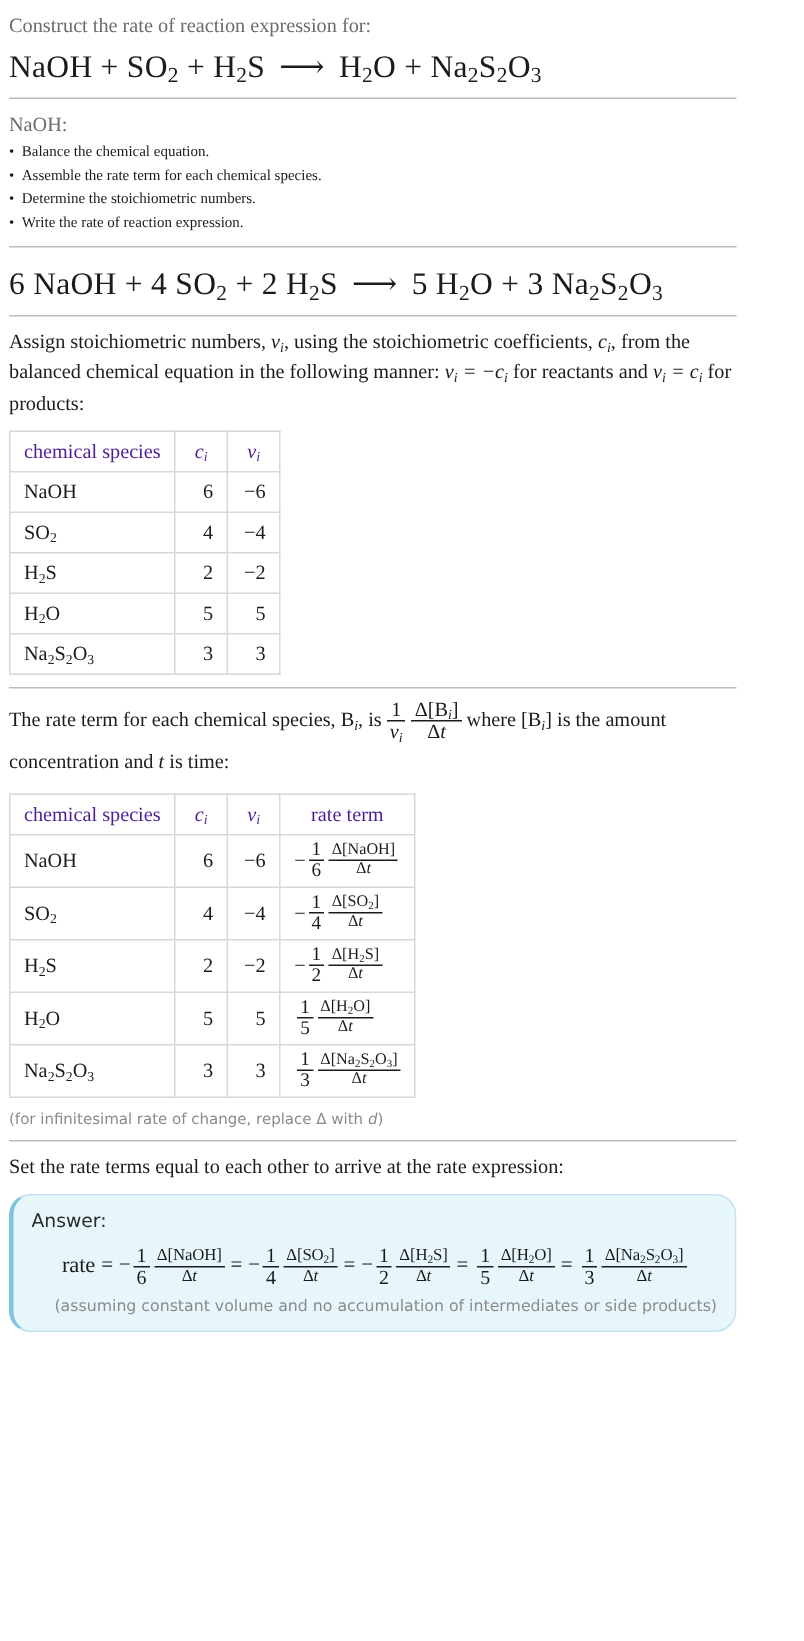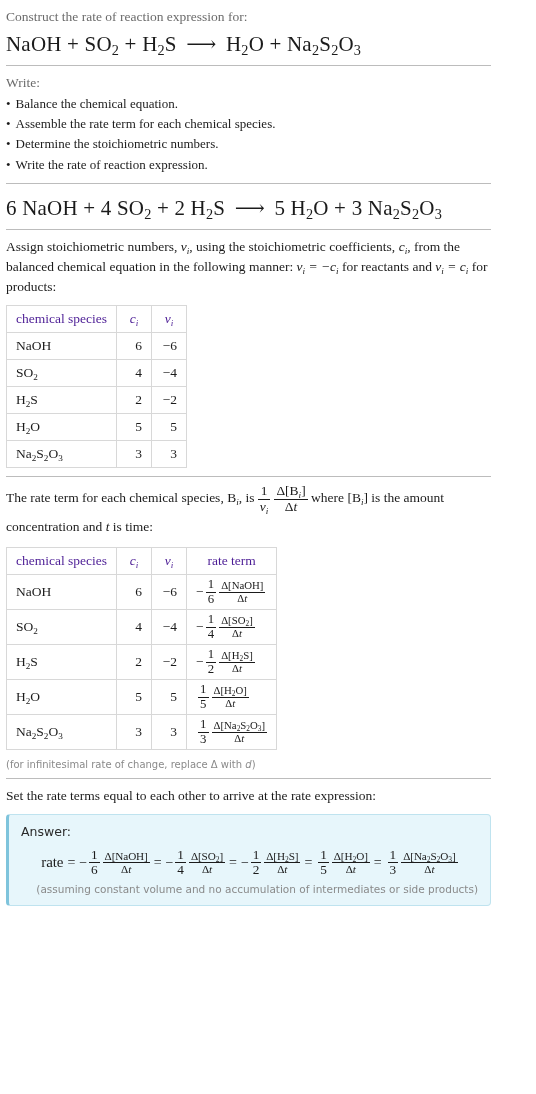--- a/index.html
+++ b/index.html
@@ -42,21 +42,21 @@
     border: 0;
     border-top: 1px solid #bcbcbc;
     margin: 0;
     height: 0;
     width: 100%;
   }
 
   .sec { padding: 7px 0 8px 0; }
 
   ul.plan { list-style: none; margin: 2px 0 0 0; padding: 0; }
-  ul.plan li { line-height: 1.55; font-size: 13px; }
+  ul.plan li { line-height: 1.55; font-size: 10px; }
   ul.plan li::before { content: "\2022"; margin-right: 5px; }
 
   table.stoich {
     border-collapse: collapse;
     margin-top: 8px;
     background: #fff;
   }
   table.stoich th, table.stoich td {
     border: 1px solid #d8d8d8;
     padding: 5px 9px;
@@ -102,21 +102,21 @@
     color: #8a8a8a;
     font-size: 10px;
     font-family: "DejaVu Sans", "Liberation Sans", sans-serif;
     margin-top: 9px;
   }
 
   .answerbox {
     background: #e7f6fb;
     border: 1px solid #bfe3ef;
     border-left: 3px solid #7fc4dc;
-    border-radius: 4px;
+    border-radius: 14px;
     padding: 9px 12px 10px 12px;
     margin-top: 8px;
     box-sizing: border-box;
   }
   .answer-title {
     font-family: "DejaVu Sans", "Liberation Sans", sans-serif;
     font-size: 12.5px;
     color: #2a2a2a;
     margin-bottom: 9px;
   }
@@ -148,21 +148,21 @@
       <span>SO<sub>2</sub></span> +
       <span>H<sub>2</sub>S</span>
       <span class="sp"></span><span>⟶</span><span class="sp"></span>
       <span>H<sub>2</sub>O</span> +
       <span>Na<sub>2</sub>S<sub>2</sub>O<sub>3</sub></span>
     </div>
   </div>
   <hr class="sep">
 
   <div class="sec">
-    <div class="label">Write:</div>
+    <div class="label">NaOH:</div>
     <ul class="plan">
       <li>Balance the chemical equation.</li>
       <li>Assemble the rate term for each chemical species.</li>
       <li>Determine the stoichiometric numbers.</li>
       <li>Write the rate of reaction expression.</li>
     </ul>
   </div>
   <hr class="sep">
 
   <div class="sec">

